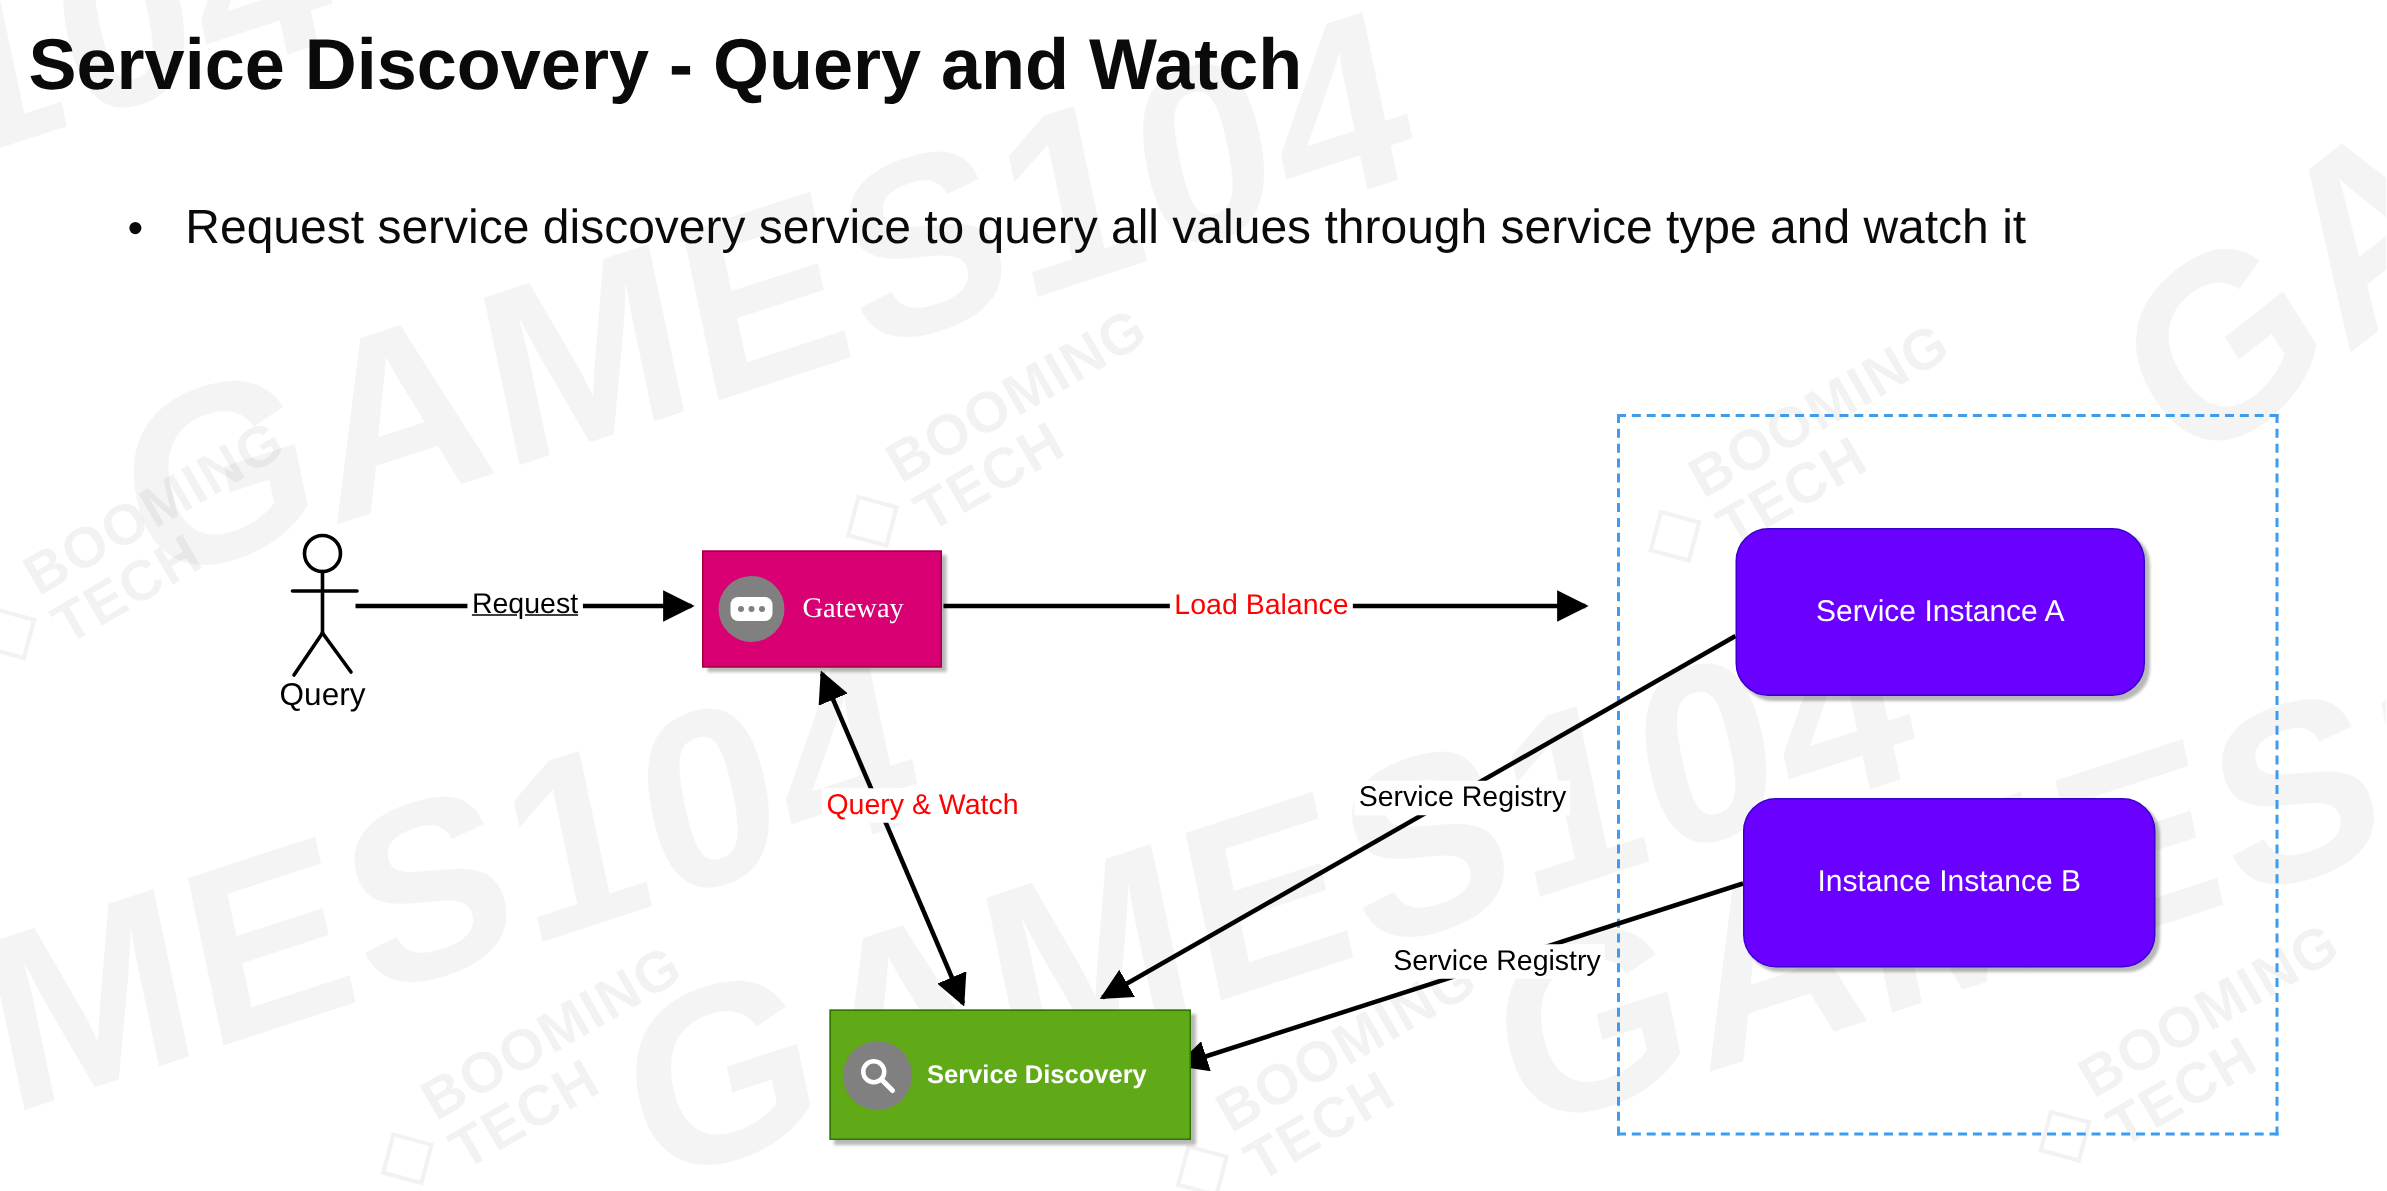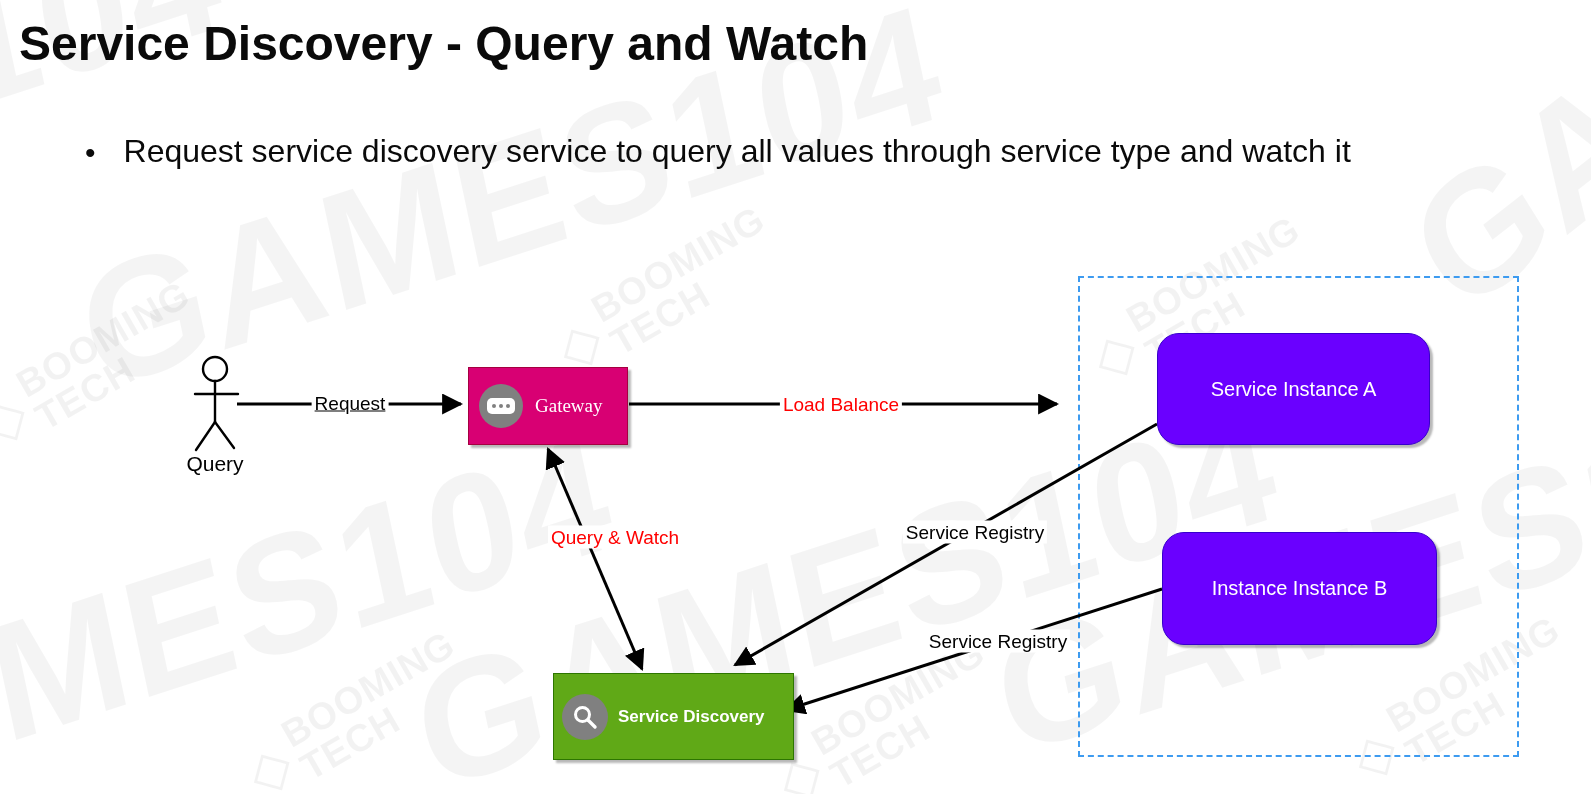--- a/index.html
+++ b/index.html
@@ -48,21 +48,21 @@
   .gateway .node-label{color:#fff; font-size:19px;font-family:Liberation Serif, serif;}
   .icon-circle{width:44px; height:44px; border-radius:50%; background:#808080; flex:0 0 auto;
                display:flex; align-items:center; justify-content:center;}
   .chat-pill{width:28px; height:16px; background:#fff; border-radius:5px;
              display:flex; align-items:center; justify-content:center; gap:3px;}
   .chat-pill i{width:4px; height:4px; border-radius:50%; background:#808080; display:block;}
   .cluster{position:absolute; left:1078px; top:276px; width:441px; height:481px;
            border:2px dashed #3D9BF0; box-sizing:border-box;}
   .instance{background:#6A00FF; border:1px solid #3700CC; border-radius:22px;
             justify-content:center; color:#fff; font-size:20px;}
-  .instance-a{left:1157px; top:333px; width:273px; height:112px;}
+  .instance-a{left:1157px; top:352px; width:273px; height:112px;}
   .instance-b{left:1162px; top:532px; width:275px; height:113px;}
   .service-discovery{left:553px; top:673px; width:241px; height:87px; background:#60A917;
                      border:1px solid #2D7600; padding-left:8px; gap:10px;}
   .service-discovery .icon-circle{width:46px; height:46px;}
   .service-discovery .node-label{color:#fff; font-size:17px; font-weight:bold;}
   
   .player-figure{position:absolute; left:185px; top:352px;}
   .player-label{position:absolute; left:170px; top:452px; width:90px; text-align:center;
                 font-size:21px; color:#000;}
 </style>

